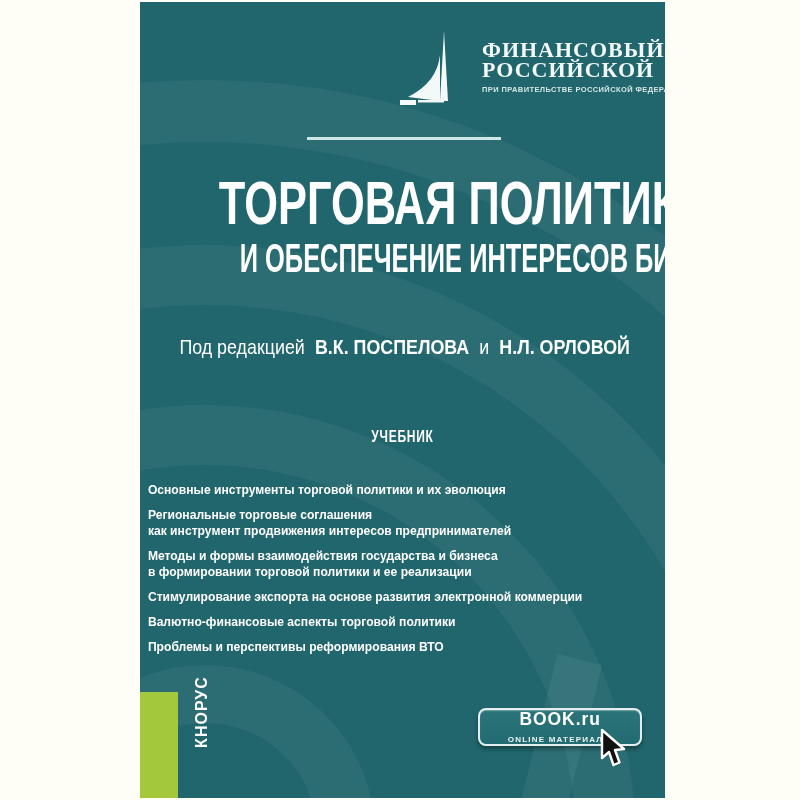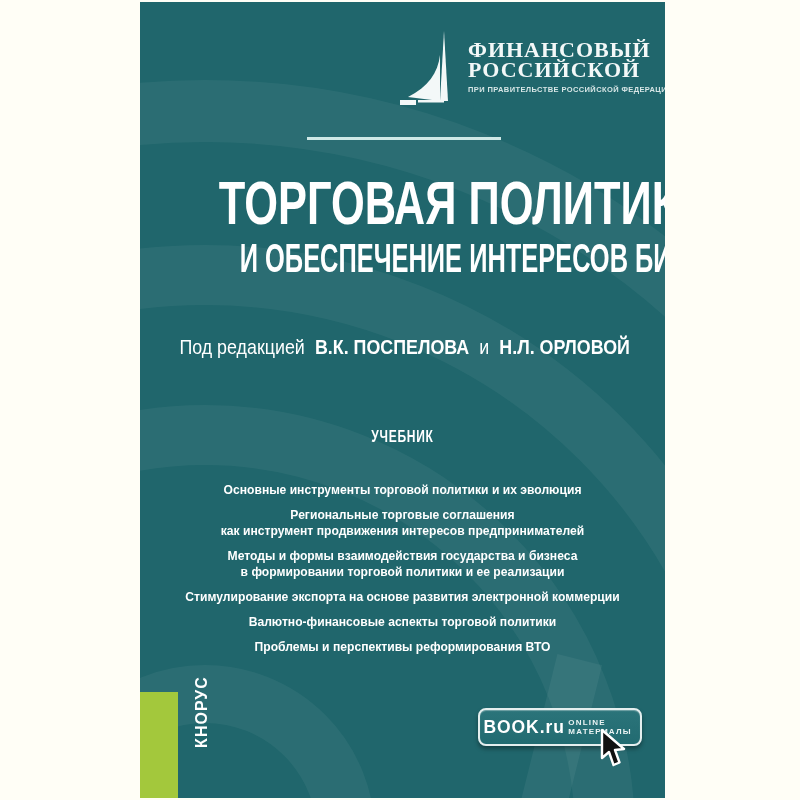--- a/index.html
+++ b/index.html
@@ -41,21 +41,21 @@
   }
 
   
   .logo {
     position: absolute;
     left: 258px; top: 26px;
     width: 252px; height: 82px;
     display: flex;
   }
   .logo svg { flex: 0 0 auto; margin-top: 3px; }
-  .logo-text { margin-left: 6px; color: #f3f8f8; }
+  .logo-text { margin-left: 20px; color: #f3f8f8; }
   .uname {
     font-family: "Liberation Serif", serif;
     font-weight: bold;
     font-size: 22px;
     line-height: 20px;
     letter-spacing: 1px;
     white-space: nowrap;
   }
   .uname.first { margin-top: 12px; }
   .usub {
@@ -109,21 +109,21 @@
     top: 426px;
     font-size: 16px;
     font-weight: 700;
     letter-spacing: 1px;
     white-space: nowrap;
     transform: scaleX(0.75);
     transform-origin: 50% 50%;
   }
 
   
-  .topics { position: absolute; left: 0; top: 480px; width: 525px; text-align: center; color: #ffffff; }
+  .topics { position: absolute; left: 0; top: 480px; width: 525px; text-align: left; color: #ffffff; }
   .topic {
     font-size: 12.5px;
     font-weight: 700;
     line-height: 16px;
     transform: scaleX(0.97);
     transform-origin: 50% 50%;
   }
   .topic.g { margin-top: 9px; }
   .topics .topic:first-child { margin-top: 0; }
 
@@ -151,21 +151,21 @@
   
   .badge {
     position: absolute;
     left: 338px; top: 706px;
     width: 164px; height: 38px;
     border: 2px solid #e4eeee;
     border-radius: 8px;
     background: linear-gradient(#2b747a, #226b71);
     box-shadow: 0 3px 4px rgba(0,0,0,0.35), inset 0 1px 1px rgba(255,255,255,0.35);
     display: flex;
-    flex-direction: row;
+    flex-direction: column;
     align-items: center;
     justify-content: space-between;
     color: #ffffff;
   }
   .badge-title {
     font-size: 19px;
     font-weight: 700;
     line-height: 18px;
     letter-spacing: 1px;
     transform: scaleX(0.92);

